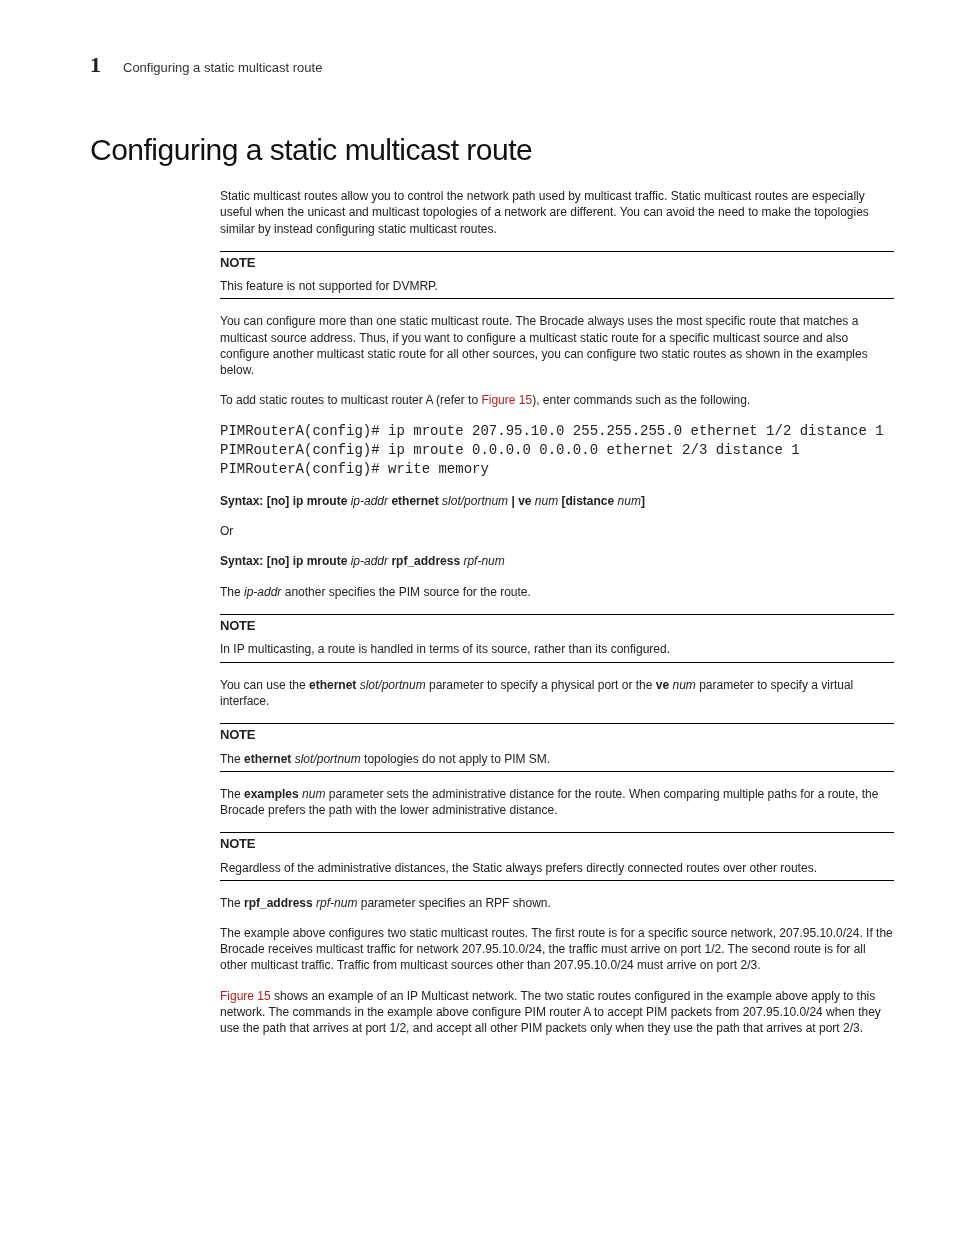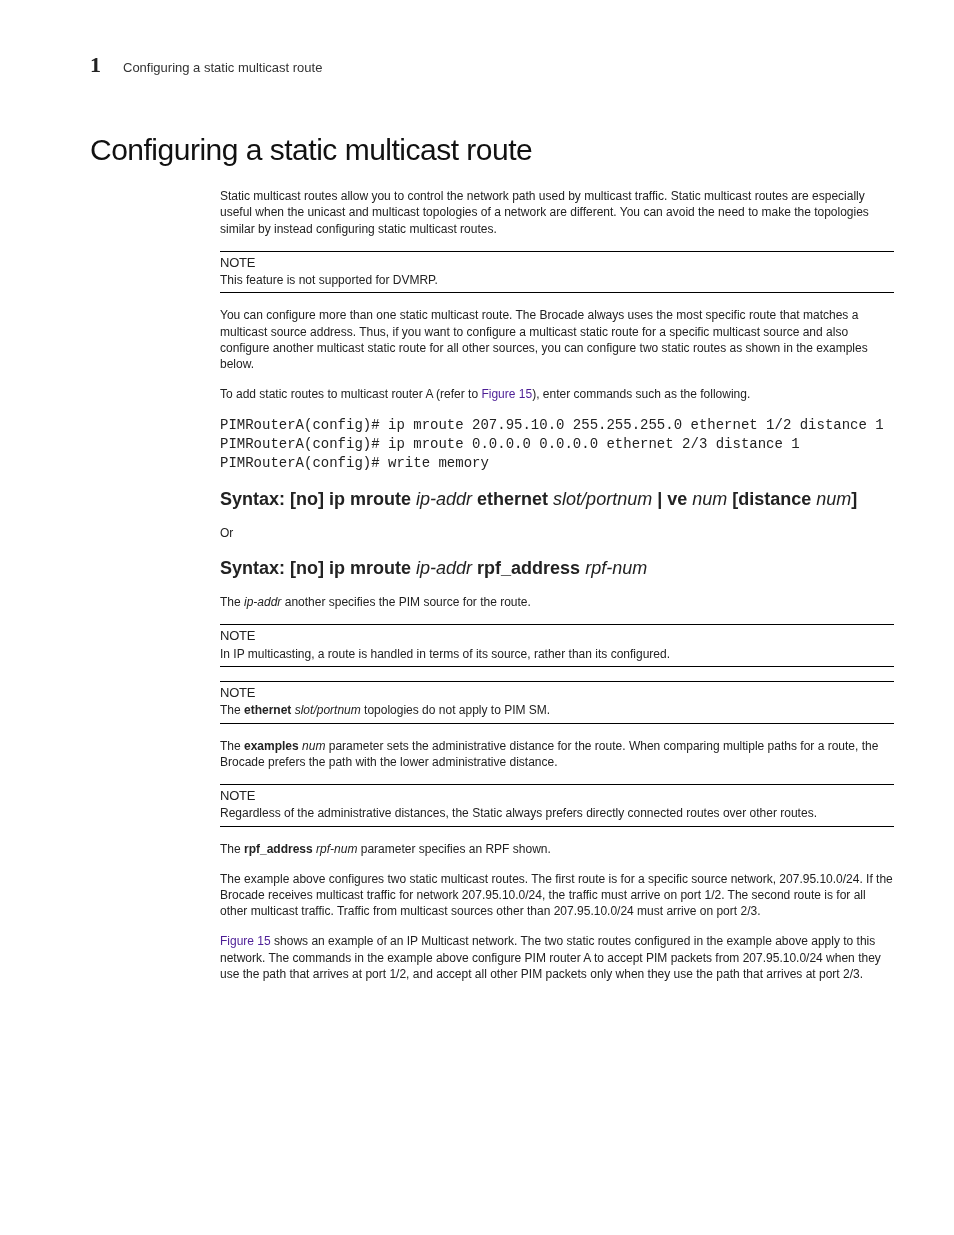--- a/index.html
+++ b/index.html
@@ -51,50 +51,50 @@
   }
   .note-block {
     margin: 0 0 14px 0;
   }
   .note-rule {
     border: none;
     border-top: 1px solid #000;
     margin: 0 0 2px 0;
   }
   .note-label {
-    font-weight: normal;
+    font-weight: bold;
     font-family: Arial, Helvetica, sans-serif;
     font-size: 13px;
     letter-spacing: -0.2px;
     margin: 0;
     display: block;
   }
   .note-text {
-    margin: 1px 0 4px 0;
+    margin: 7px 0 4px 0;
   }
   .note-rule-bottom {
     border: none;
     border-top: 1px solid #000;
     margin: 2px 0 14px 0;
   }
   pre.code {
     font-family: "Courier New", Courier, monospace;
     font-size: 14px;
     margin: 0 0 14px 0;
     white-space: pre;
     line-height: 1.35;
   }
   .syntax {
     margin: 0 0 14px 0;
-    font-size: 18px;
+    font-size: 12px;
   }
   .syntax .b { font-weight: bold; }
   .syntax .i { font-style: italic; }
   a.lnk {
-    color: #4c1d95;
+    color: #b91c1c;
     text-decoration: none;
   }
 </style>
 </head>
 <body>
 <div class="page">
 
   <div class="running-head">
     <span class="chap-num">1</span>
     <span class="running-title">Configuring a static multicast route</span>
@@ -147,20 +147,23 @@
       <span>The </span><span style="font-style:italic">ip-addr</span><span> another specifies the PIM source for the route.</span>
     </p>
 
     <div class="note-block">
       <hr class="note-rule">
       <span class="note-label">NOTE</span>
       <p class="note-text">In IP multicasting, a route is handled in terms of its source, rather than its configured.</p>
       <hr class="note-rule-bottom">
     </div>
 
+    <p>
+      <span>You can use the </span><span style="font-weight:bold">ethernet </span><span style="font-style:italic">slot/portnum</span><span>  parameter to specify a physical port or the </span><span style="font-weight:bold">ve </span><span style="font-style:italic">num</span><span> parameter to specify a virtual interface.</span>
+    </p>
 
     <div class="note-block">
       <hr class="note-rule">
       <span class="note-label">NOTE</span>
       <p class="note-text">
         <span>The </span><span style="font-weight:bold">ethernet </span><span style="font-style:italic">slot/portnum</span><span> topologies do not apply to PIM SM.</span>
       </p>
       <hr class="note-rule-bottom">
     </div>
 

